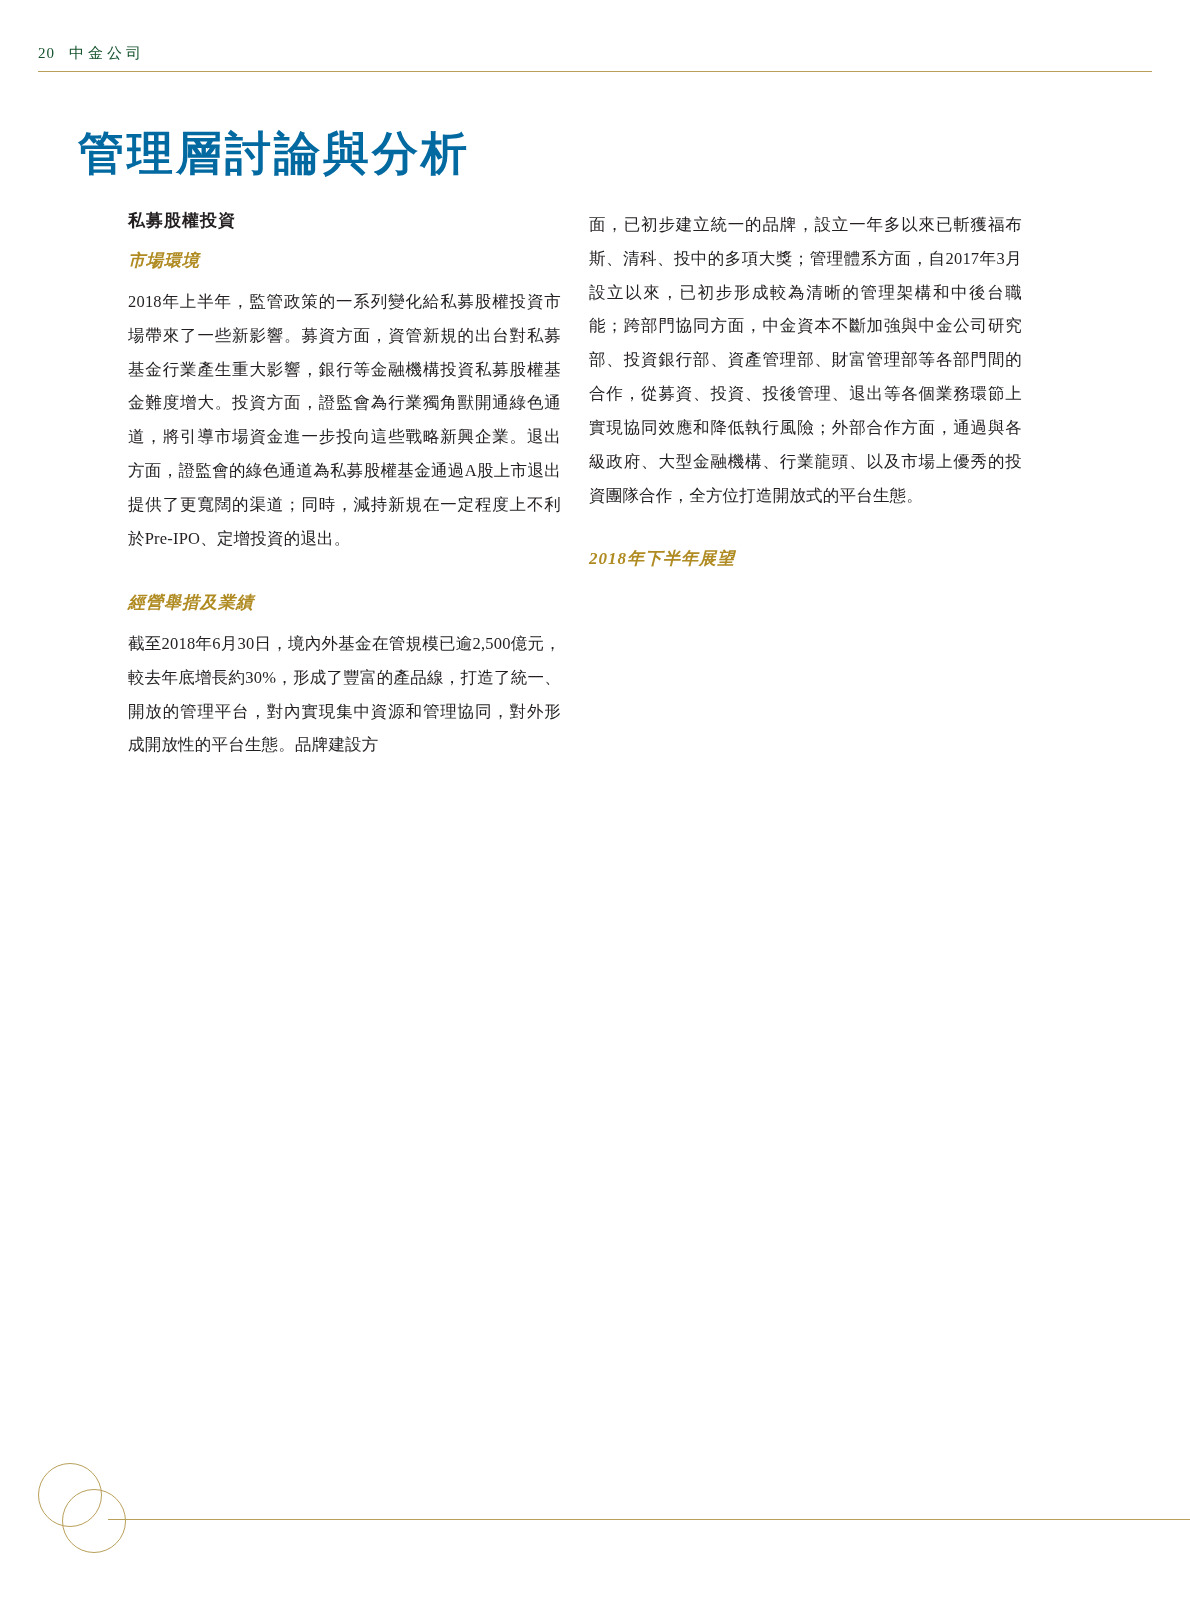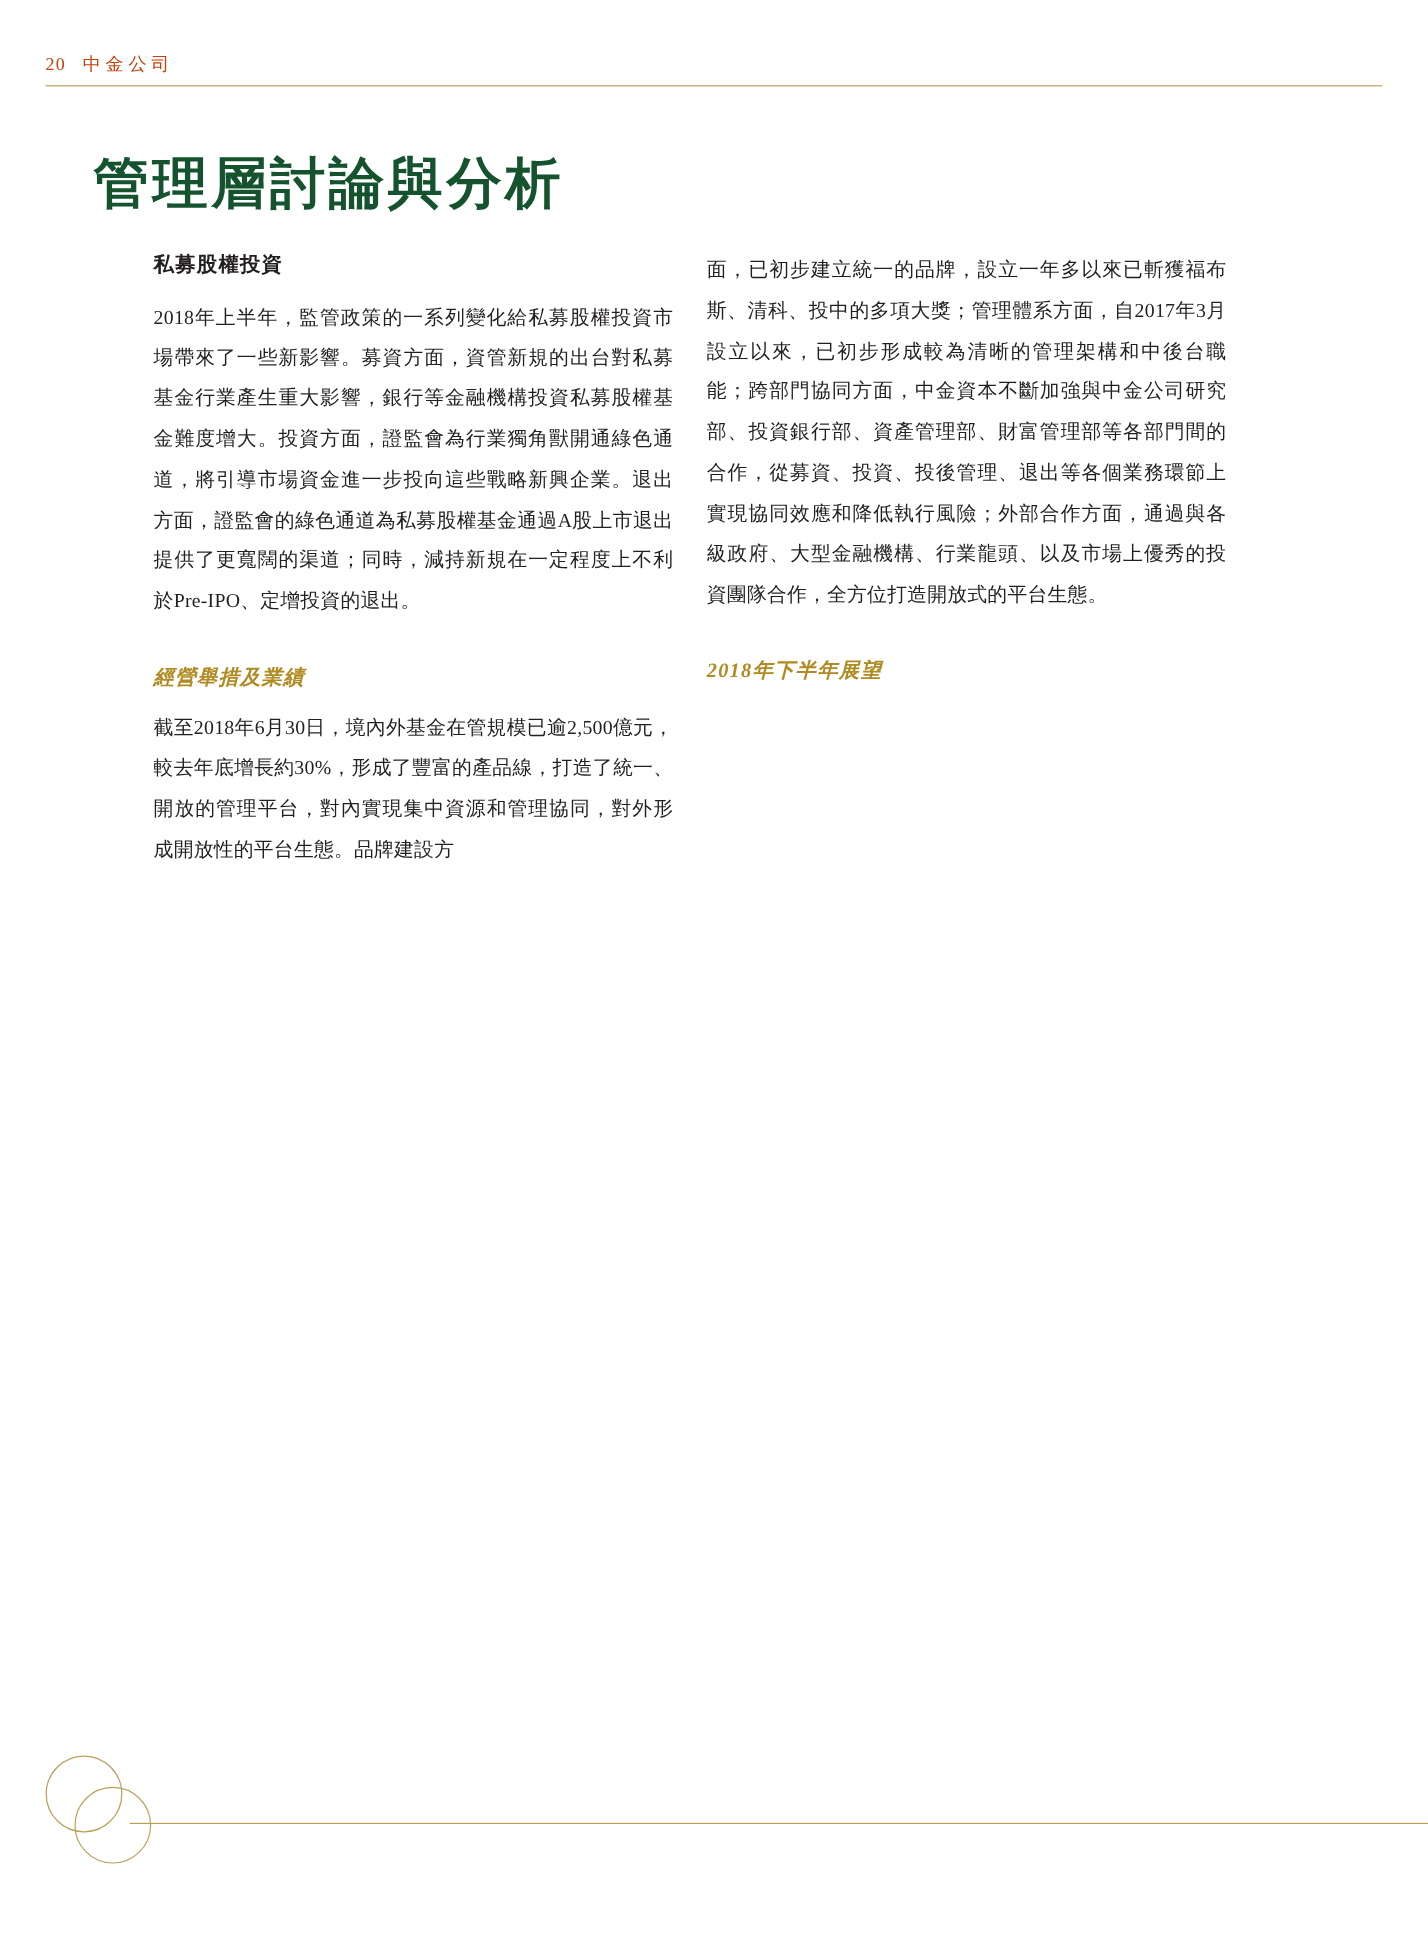--- a/index.html
+++ b/index.html
@@ -29,21 +29,21 @@
     top: 44px;
     left: 38px;
     right: 38px;
     height: 32px;
   }
   .header-text {
     position: absolute;
     left: 0;
     top: 0;
     font-size: 15px;
-    color: #c2410c;
+    color: #14532d;
     letter-spacing: 1px;
     white-space: nowrap;
     font-family: "Liberation Serif", "DejaVu Serif", serif;
   }
   .header-page-no {
     display: inline-block;
     margin-right: 14px;
   }
   .header-company {
     display: inline-block;
@@ -58,24 +58,24 @@
     background: #b9a05a;
   }
 
   
   .page-title {
     position: absolute;
     top: 96px;
     left: 78px;
     font-size: 46px;
     line-height: 1.15;
-    color: #14532d;
+    color: #0369a1;
     font-weight: bold;
     letter-spacing: 3px;
-    font-family: Liberation Serif, serif;
+    font-family: Liberation Sans, sans-serif;
   }
 
   
   .columns {
     position: absolute;
     top: 208px;
     left: 128px;
     width: 938px;
     display: flex;
     gap: 28px;
@@ -160,20 +160,21 @@
     </div>
     <div class="header-rule"></div>
   </div>
 
   <h1 class="page-title">管理層討論與分析</h1>
 
   <div class="columns">
 
     <div class="col col-left">
       <h3 class="section-title">私募股權投資</h3>
+      <h4 class="sub-title">市場環境</h4>
       <p class="body-text">2018年上半年，監管政策的一系列變化給私募股權投資市場帶來了一些新影響。募資方面，資管新規的出台對私募基金行業產生重大影響，銀行等金融機構投資私募股權基金難度增大。投資方面，證監會為行業獨角獸開通綠色通道，將引導市場資金進一步投向這些戰略新興企業。退出方面，證監會的綠色通道為私募股權基金通過A股上市退出提供了更寬闊的渠道；同時，減持新規在一定程度上不利於Pre-IPO、定增投資的退出。</p>
       <h4 class="sub-title spaced">經營舉措及業績</h4>
       <p class="body-text tight">截至2018年6月30日，境內外基金在管規模已逾2,500億元，較去年底增長約30%，形成了豐富的產品線，打造了統一、開放的管理平台，對內實現集中資源和管理協同，對外形成開放性的平台生態。品牌建設方</p>
     </div>
 
     <div class="col col-right">
       <p class="body-text lead-offset">面，已初步建立統一的品牌，設立一年多以來已斬獲福布斯、清科、投中的多項大獎；管理體系方面，自2017年3月設立以來，已初步形成較為清晰的管理架構和中後台職能；跨部門協同方面，中金資本不斷加強與中金公司研究部、投資銀行部、資產管理部、財富管理部等各部門間的合作，從募資、投資、投後管理、退出等各個業務環節上實現協同效應和降低執行風險；外部合作方面，通過與各級政府、大型金融機構、行業龍頭、以及市場上優秀的投資團隊合作，全方位打造開放式的平台生態。</p>
       <h4 class="sub-title spaced">2018年下半年展望</h4>
     </div>
 

